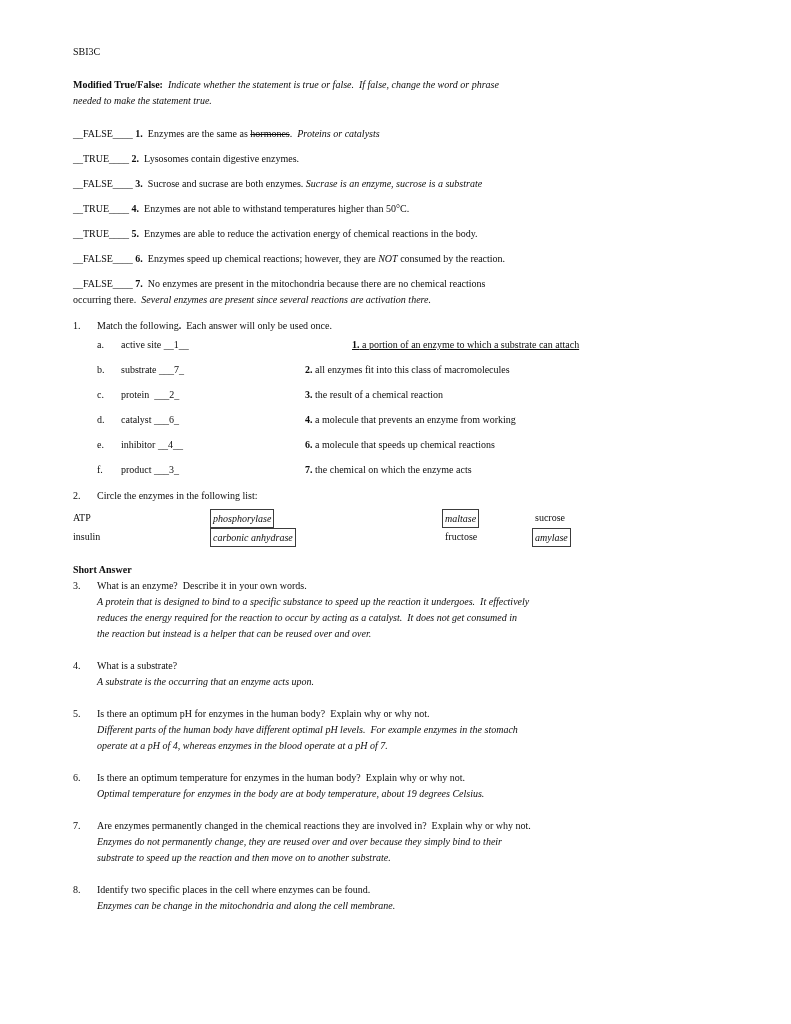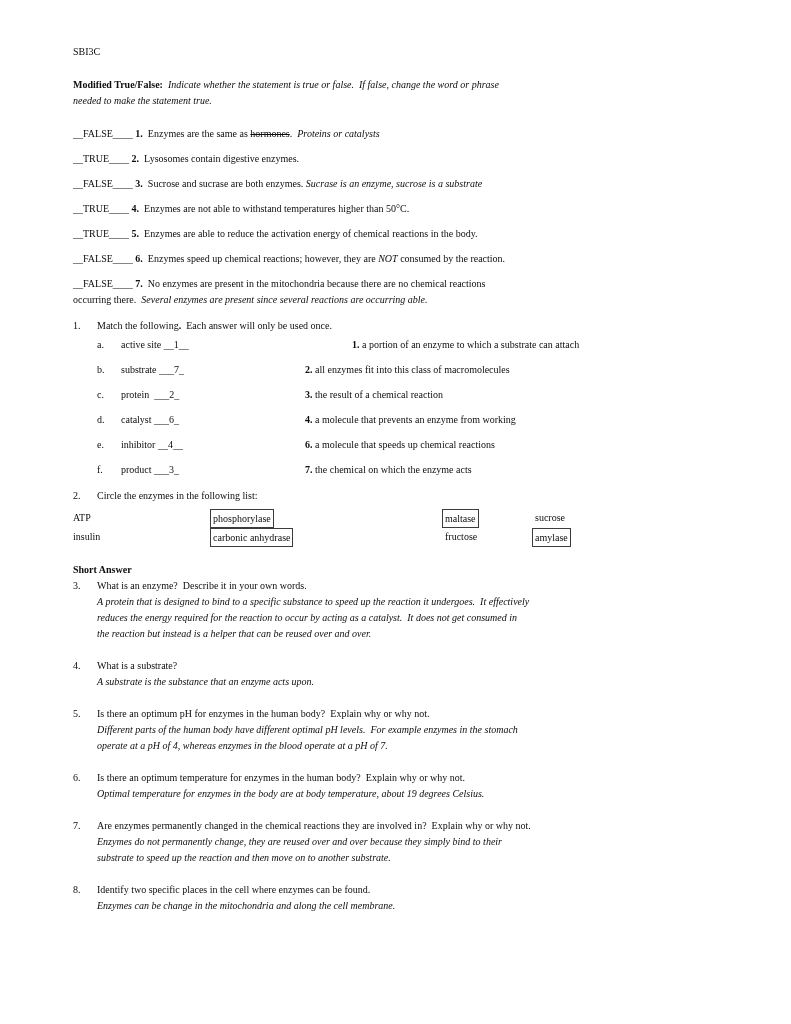--- a/index.html
+++ b/index.html
@@ -28,28 +28,28 @@
 
   .tf-item { white-space:pre-wrap; margin-bottom:9px; }
 
   .matching { margin-top:10px; }
   .match-intro { display:flex; white-space:pre-wrap; margin-bottom:3px; }
   .qnum { width:24px; flex:none; }
   .match-row { display:flex; margin-bottom:9px; }
   .match-left { width:232px; flex:none; display:flex; box-sizing:border-box; padding-left:24px; white-space:pre; }
   .match-letter { width:24px; flex:none; }
   .match-right { white-space:pre-wrap; }
-  .def-indent { padding-left:47px; }
+  .def-indent { padding-left:47px;text-decoration:underline; }
 
   .circle-section { margin-top:10px; }
   .circle-prompt { display:flex; white-space:pre-wrap; margin-bottom:5px; }
   .circle-row { display:flex; line-height:17px;justify-content:space-between; }
   .c-cell { box-sizing:border-box; }
   .c0 { width:140px; } .c1 { width:232px; } .c2 { width:90px; } .c3 { flex:1; }
-  .boxed { display:inline-block; border:1px solid #3c3c3c; padding:0 2px; margin-left:-3px; }
+  .boxed { display:inline-block; border:1px solid #3c3c3c; padding:0 2px; margin-left:-3px;font-style:italic; }
 
   .sa-heading { font-weight:bold; margin-top:15px; }
   .qa-block { margin-bottom:16px; }
   .q-line { display:flex; white-space:pre-wrap; }
   .q-text { white-space:pre-wrap; }
   .answer { margin-left:24px; font-style:italic; white-space:pre-wrap; }
 </style>
 </head>
 <body>
 
@@ -63,21 +63,21 @@
 needed to make the statement true.</i></div>
 
   <div>
       <div class="tf-item"><span>__FALSE____ </span><b>1.</b><span>  Enzymes are the same as </span><s>hormones</s><span>.  </span><i>Proteins or catalysts</i></div>
       <div class="tf-item"><span>__TRUE____ </span><b>2.</b><span>  Lysosomes contain digestive enzymes.</span></div>
       <div class="tf-item"><span>__FALSE____ </span><b>3.</b><span>  Sucrose and sucrase are both enzymes. </span><i>Sucrase is an enzyme, sucrose is a substrate</i></div>
       <div class="tf-item"><span>__TRUE____ </span><b>4.</b><span>  Enzymes are not able to withstand temperatures higher than 50°C.</span></div>
       <div class="tf-item"><span>__TRUE____ </span><b>5.</b><span>  Enzymes are able to reduce the activation energy of chemical reactions in the body.</span></div>
       <div class="tf-item"><span>__FALSE____ </span><b>6.</b><span>  Enzymes speed up chemical reactions; however, they are </span><i>NOT</i><span> consumed by the reaction.</span></div>
       <div class="tf-item"><span>__FALSE____ </span><b>7.</b><span>  No enzymes are present in the mitochondria because there are no chemical reactions
-occurring there.  </span><i>Several enzymes are present since several reactions are occurring able.</i></div>
+occurring there.  </span><i>Several enzymes are present since several reactions are activation there.</i></div>
     </div>
 
   <div class="matching">
     <div class="match-intro">
       <span class="qnum">1.</span>
       <span><span>Match the following</span><b>.</b><span>  Each answer will only be used once.</span></span>
     </div>
     <div>
         <div class="match-row">
           <div class="match-left"><span class="match-letter">a.</span><span>active site __1__</span></div>
@@ -131,21 +131,21 @@
 
   <div>
       <div class="qa-block">
         <div class="q-line"><span class="qnum">3.</span><span class="q-text">What is an enzyme?  Describe it in your own words.</span></div>
         <div class="answer">A protein that is designed to bind to a specific substance to speed up the reaction it undergoes.  It effectively
 reduces the energy required for the reaction to occur by acting as a catalyst.  It does not get consumed in
 the reaction but instead is a helper that can be reused over and over.</div>
       </div>
       <div class="qa-block">
         <div class="q-line"><span class="qnum">4.</span><span class="q-text">What is a substrate?</span></div>
-        <div class="answer">A substrate is the substance that an enzyme acts upon.</div>
+        <div class="answer">A substrate is the occurring that an enzyme acts upon.</div>
       </div>
       <div class="qa-block">
         <div class="q-line"><span class="qnum">5.</span><span class="q-text">Is there an optimum pH for enzymes in the human body?  Explain why or why not.</span></div>
         <div class="answer">Different parts of the human body have different optimal pH levels.  For example enzymes in the stomach
 operate at a pH of 4, whereas enzymes in the blood operate at a pH of 7.</div>
       </div>
       <div class="qa-block">
         <div class="q-line"><span class="qnum">6.</span><span class="q-text">Is there an optimum temperature for enzymes in the human body?  Explain why or why not.</span></div>
         <div class="answer">Optimal temperature for enzymes in the body are at body temperature, about 19 degrees Celsius.</div>
       </div>

